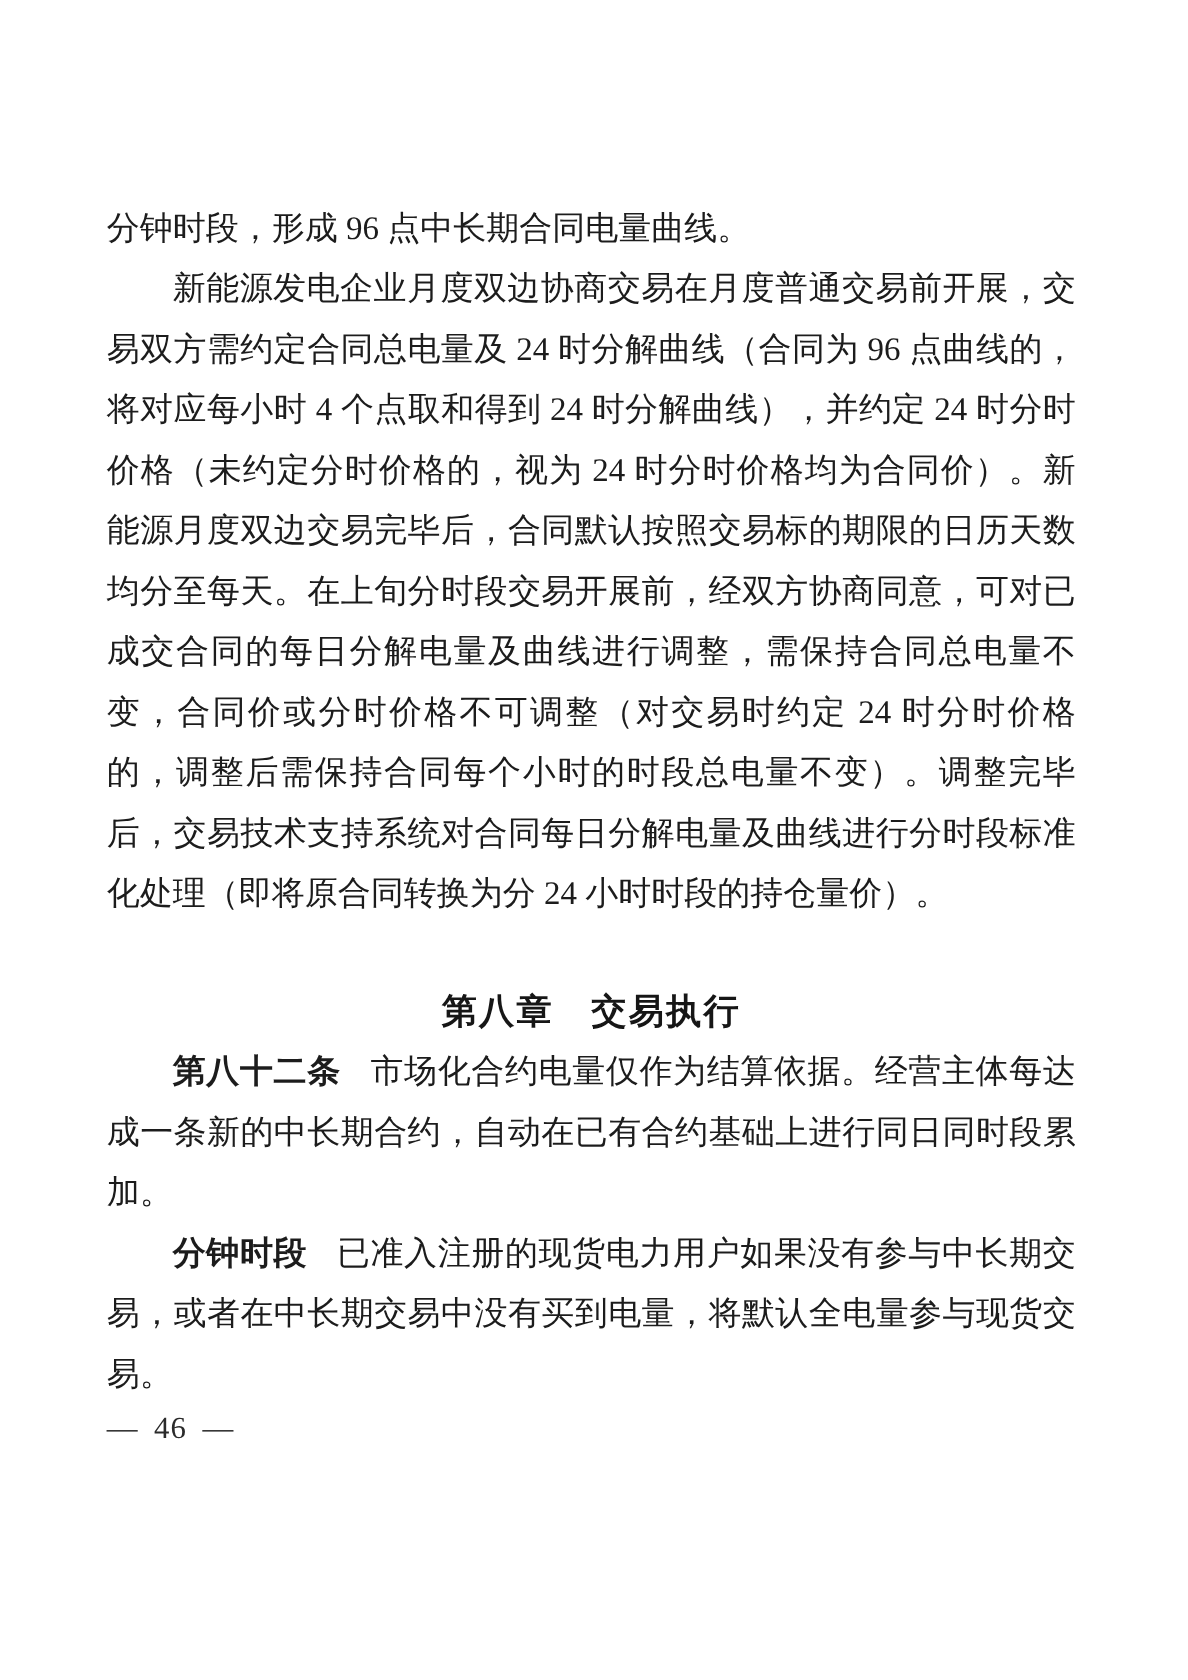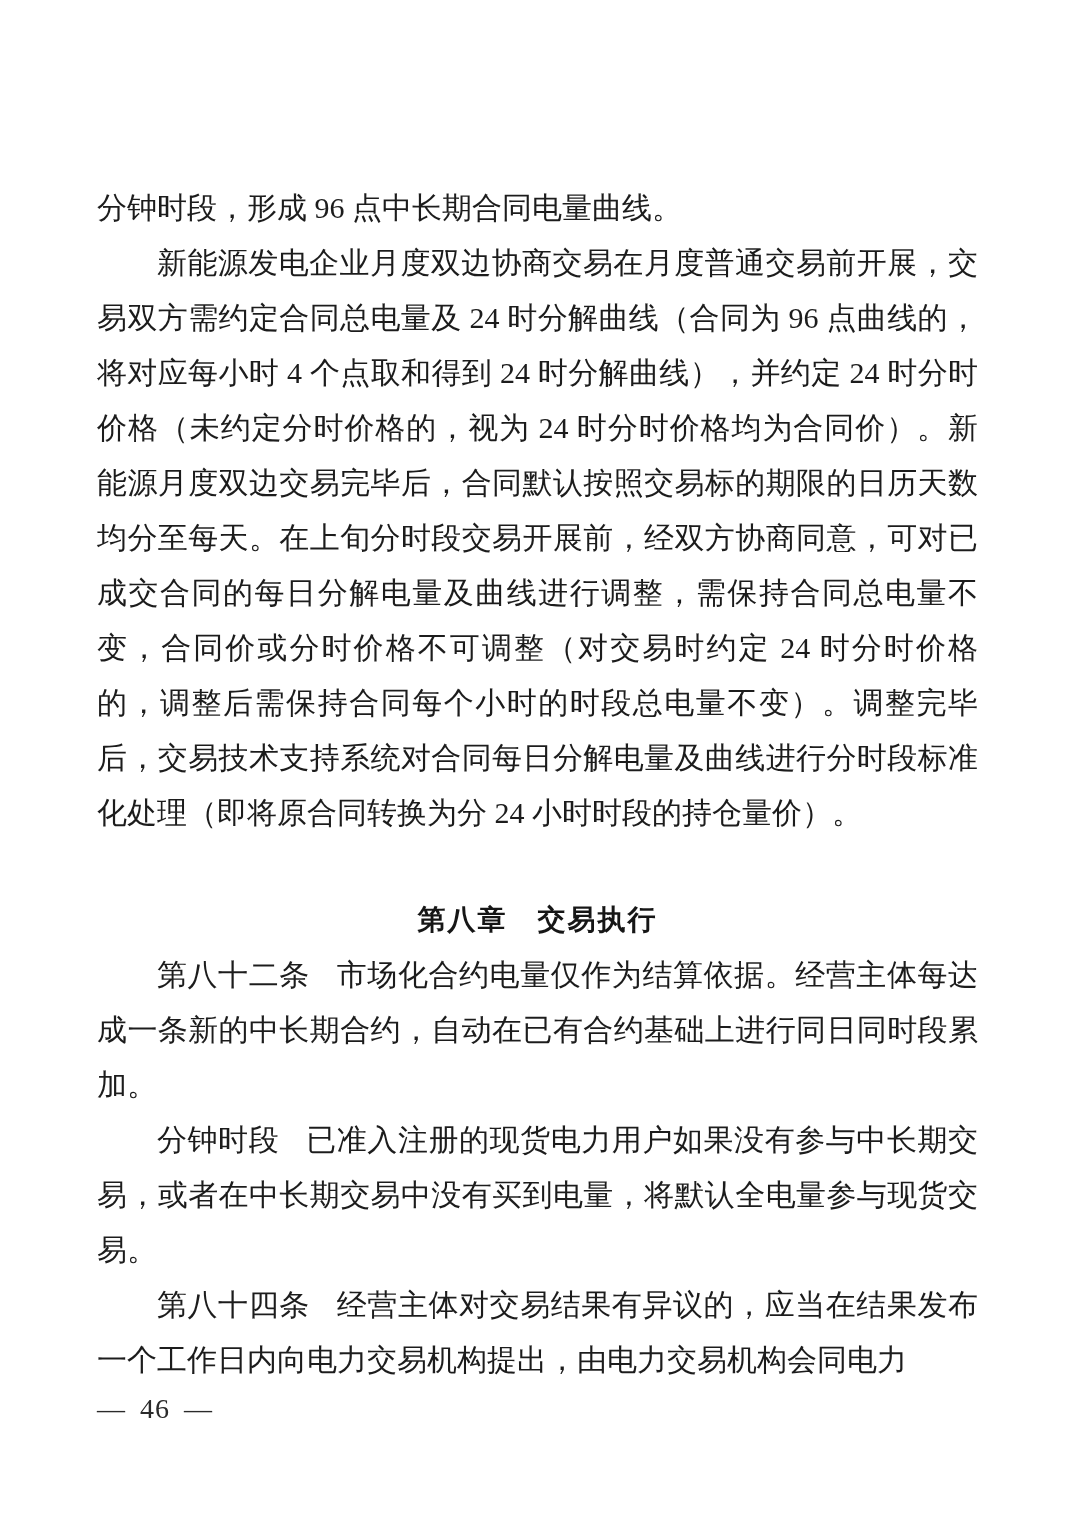--- a/index.html
+++ b/index.html
@@ -31,27 +31,27 @@
   }
   .para.no-indent {
     text-indent: 0;
   }
   .chapter-heading {
     margin: 52px 0 0 0;
     text-align: center;
     text-indent: 0;
     font-family: "Liberation Sans", "DejaVu Sans", sans-serif;
     font-weight: 700;
-    font-size: 28px;
+    font-size: 32px;
     line-height: 55px;
     letter-spacing: 2px;
     color: #161616;
   }
   .article-label {
-    font-weight: 400;
+    font-weight: 700;
     margin-right: 0.9em;
   }
   .page-footer {
     margin-top: 2px;
     font-size: 28px;
     line-height: 40px;
     text-align: left;
     color: #2a2a2a;
     letter-spacing: 1px;
   }
@@ -71,21 +71,18 @@
   <h2 class="chapter-heading">第八章　交易执行</h2>
 
   <p class="para">
     <span class="article-label">第八十二条</span><span>市场化合约电量仅作为结算依据。经营主体每达成一条新的中长期合约，自动在已有合约基础上进行同日同时段累加。</span>
   </p>
 
   <p class="para">
     <span class="article-label">分钟时段</span><span>已准入注册的现货电力用户如果没有参与中长期交易，或者在中长期交易中没有买到电量，将默认全电量参与现货交易。</span>
   </p>
 
-  <p class="para">
-    <span class="article-label">第八十四条</span><span>经营主体对交易结果有异议的，应当在结果发布一个工作日内向电力交易机构提出，由电力交易机构会同电力</span>
-  </p>
 
   <div class="page-footer">
     <span>—</span><span class="num">46</span><span>—</span>
   </div>
 
 </div>
 
 </body></html>

